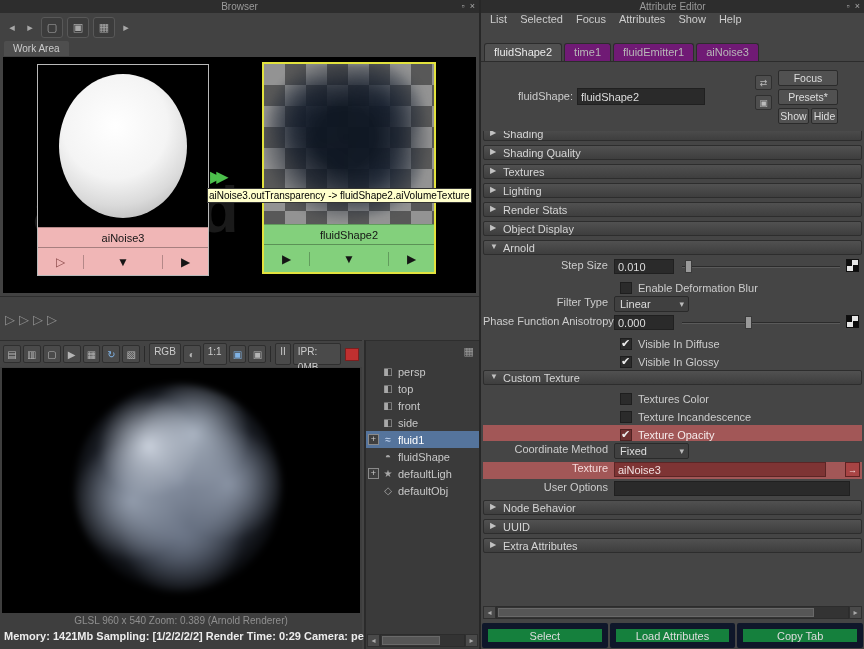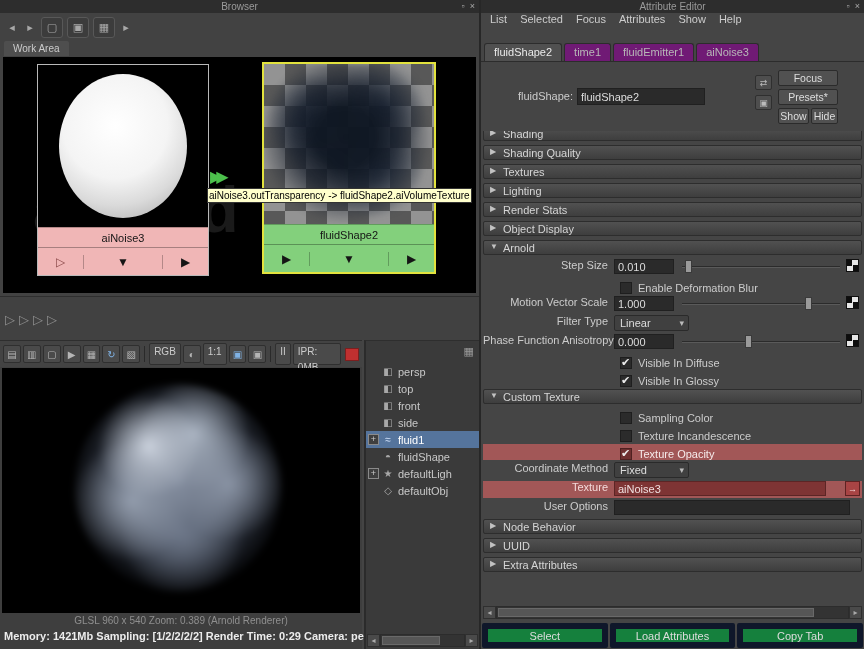--- a/index.html
+++ b/index.html
@@ -346,29 +346,20 @@
             <span class="groove"></span>
             <span class="handle" style="left: calc(4% - 3px);"></span>
           </span>
         <span class="mapbtn"></span>
       </div>
       <div class="chkrow">
         <span class="cb"></span>
         <span class="clabel">Enable Deformation Blur</span>
       </div>
       <div class="row">
-        <span class="lbl">Motion Vector Scale</span>
-        <input class="f val" value="1.000" style="">
-        <span class="slider">
-            <span class="groove"></span>
-            <span class="handle" style="left: calc(80% - 3px);"></span>
-          </span>
-        <span class="mapbtn"></span>
-      </div>
-      <div class="row">
         <span class="lbl">Filter Type</span>
         <span class="dropdown">
           <span>Linear</span>
           <span class="dcaret">▾</span>
         </span>
       </div>
       <div class="row">
         <span class="lbl">Phase Function Anisotropy</span>
         <input class="f val" value="0.000" style="">
         <span class="slider">
@@ -386,21 +377,21 @@
         <span class="clabel">Visible In Glossy</span>
       </div>
 
       <div class="sec">
           <span class="sarr">▼</span>
           <span>Custom Texture</span>
         </div>
 
       <div class="chkrow">
         <span class="cb"></span>
-        <span class="clabel">Sampling Color</span>
+        <span class="clabel">Textures Color</span>
       </div>
       <div class="chkrow">
         <span class="cb"></span>
         <span class="clabel">Texture Incandescence</span>
       </div>
       <div class="chkrow hl">
         <span class="cb on"></span>
         <span class="clabel">Texture Opacity</span>
       </div>
       <div class="row">

